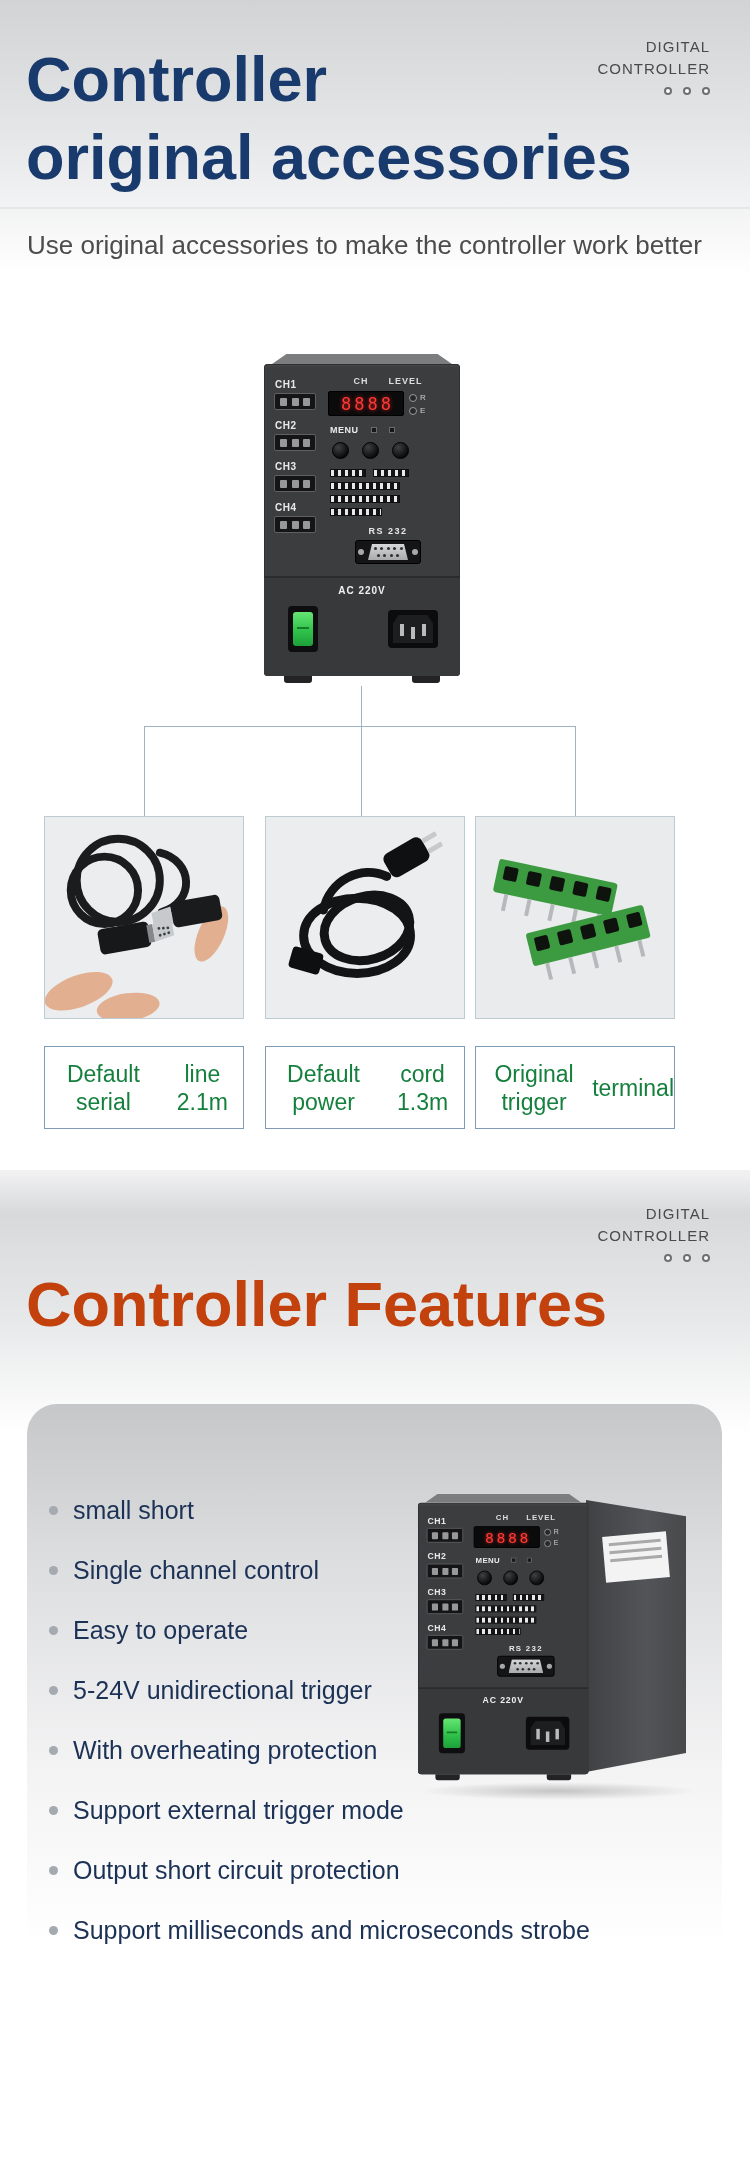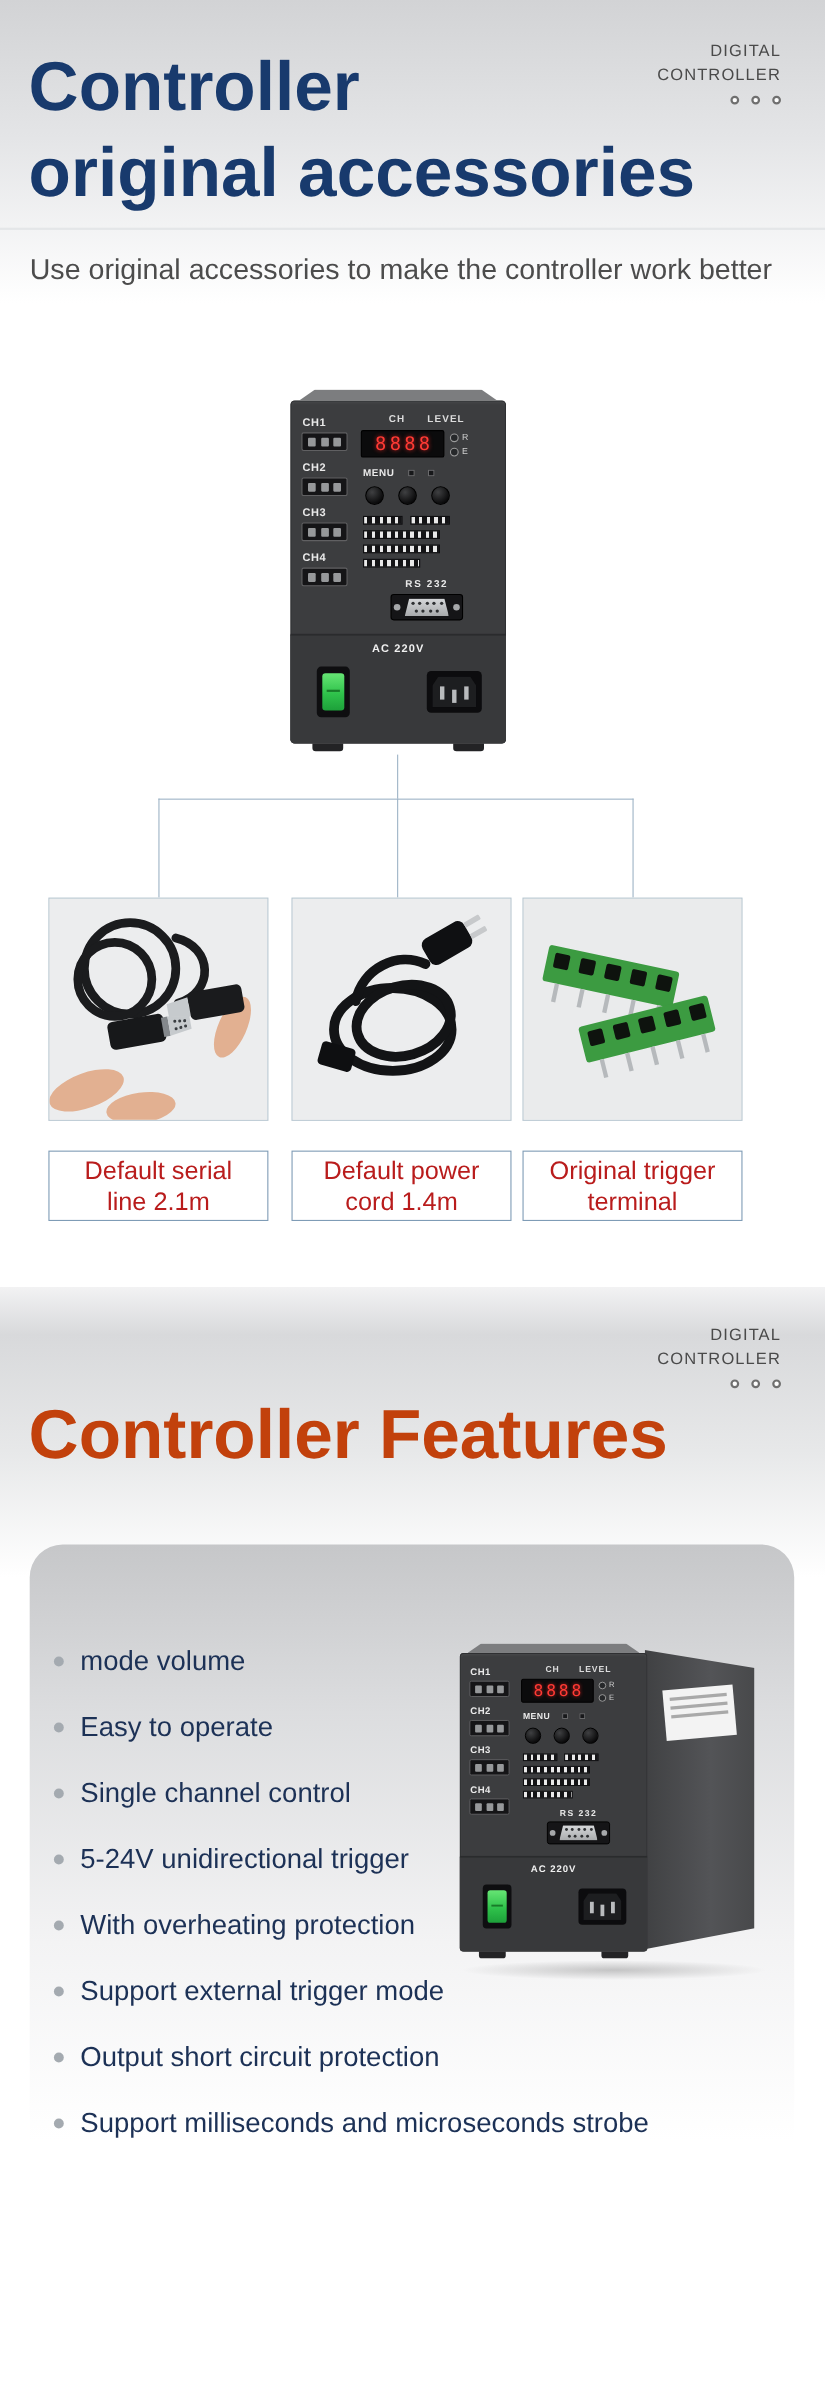--- a/index.html
+++ b/index.html
@@ -41,24 +41,24 @@
   .cl-d1    { left:144px; top:726px; width:1px; height:90px; }
   .cl-d2    { left:361px; top:726px; width:1px; height:90px; }
   .cl-d3    { left:575px; top:726px; width:1px; height:90px; }
 
   
   .photo { position:absolute; top:816px; width:200px; height:203px;
            border:1px solid #bccad4; background:#ecedee; }
   .photo svg { display:block; width:100%; height:100%; }
   .photo-1 { left:44px; } .photo-2 { left:265px; } .photo-3 { left:475px; }
 
-  .acc-label { position:absolute; top:1046px; width:200px; height:64px;
+  .acc-label { position:absolute; top:1046px; width:200px; height:83px;
                border:1px solid #7f9cb6; background:#ffffff;
-               display:flex; flex-direction:column; align-items:center; justify-content:center;
-               font-size:23px; line-height:28px; color:#b91c1c; text-align:center; }
+               display:flex; align-items:center; justify-content:center;
+               font-size:23px; line-height:28px; color:#15803d; text-align:center; }
   .al-1 { left:44px; } .al-2 { left:265px; } .al-3 { left:475px; }
 
   
   .s2-bg { position:absolute; left:0; top:1170px; width:750px; height:310px;
            background: linear-gradient(180deg,#f2f2f3 0%, #d8d9db 14%, #e7e8e9 48%, #ffffff 85%); }
   .card  { position:absolute; left:27px; top:1404px; width:695px; height:695px; border-radius:30px;
            background: linear-gradient(180deg,#c6c7c9 0%, #dcdddf 22%, #f3f3f4 52%, #ffffff 78%); }
 
   .features { position:absolute; left:22px; top:76px; list-style:none; }
   .features li { display:flex; align-items:center; height:60px; font-size:25px; color:#1c3156; }
@@ -396,21 +396,21 @@
       </g>
     </svg>
   </div>
 
   <div class="acc-label al-1">
     <span>Default serial</span>
     <span>line 2.1m</span>
   </div>
   <div class="acc-label al-2">
     <span>Default power</span>
-    <span>cord 1.4m</span>
+    <span>cord 1.3m</span>
   </div>
   <div class="acc-label al-3">
     <span>Original trigger</span>
     <span>terminal</span>
   </div>
 
   <div class="s2-bg"></div>
 
   <div class="badge badge-2">
     <div>DIGITAL</div>
@@ -421,29 +421,29 @@
       <span></span>
     </div>
   </div>
 
   <h1 class="s2-title">Controller Features</h1>
 
   <div class="card">
     <ul class="features">
       <li>
           <span class="bullet"></span>
-          <span>mode volume</span>
+          <span>small short</span>
+        </li>
+      <li>
+          <span class="bullet"></span>
+          <span>Single channel control</span>
         </li>
       <li>
           <span class="bullet"></span>
           <span>Easy to operate</span>
-        </li>
-      <li>
-          <span class="bullet"></span>
-          <span>Single channel control</span>
         </li>
       <li>
           <span class="bullet"></span>
           <span>5-24V unidirectional trigger</span>
         </li>
       <li>
           <span class="bullet"></span>
           <span>With overheating protection</span>
         </li>
       <li>

